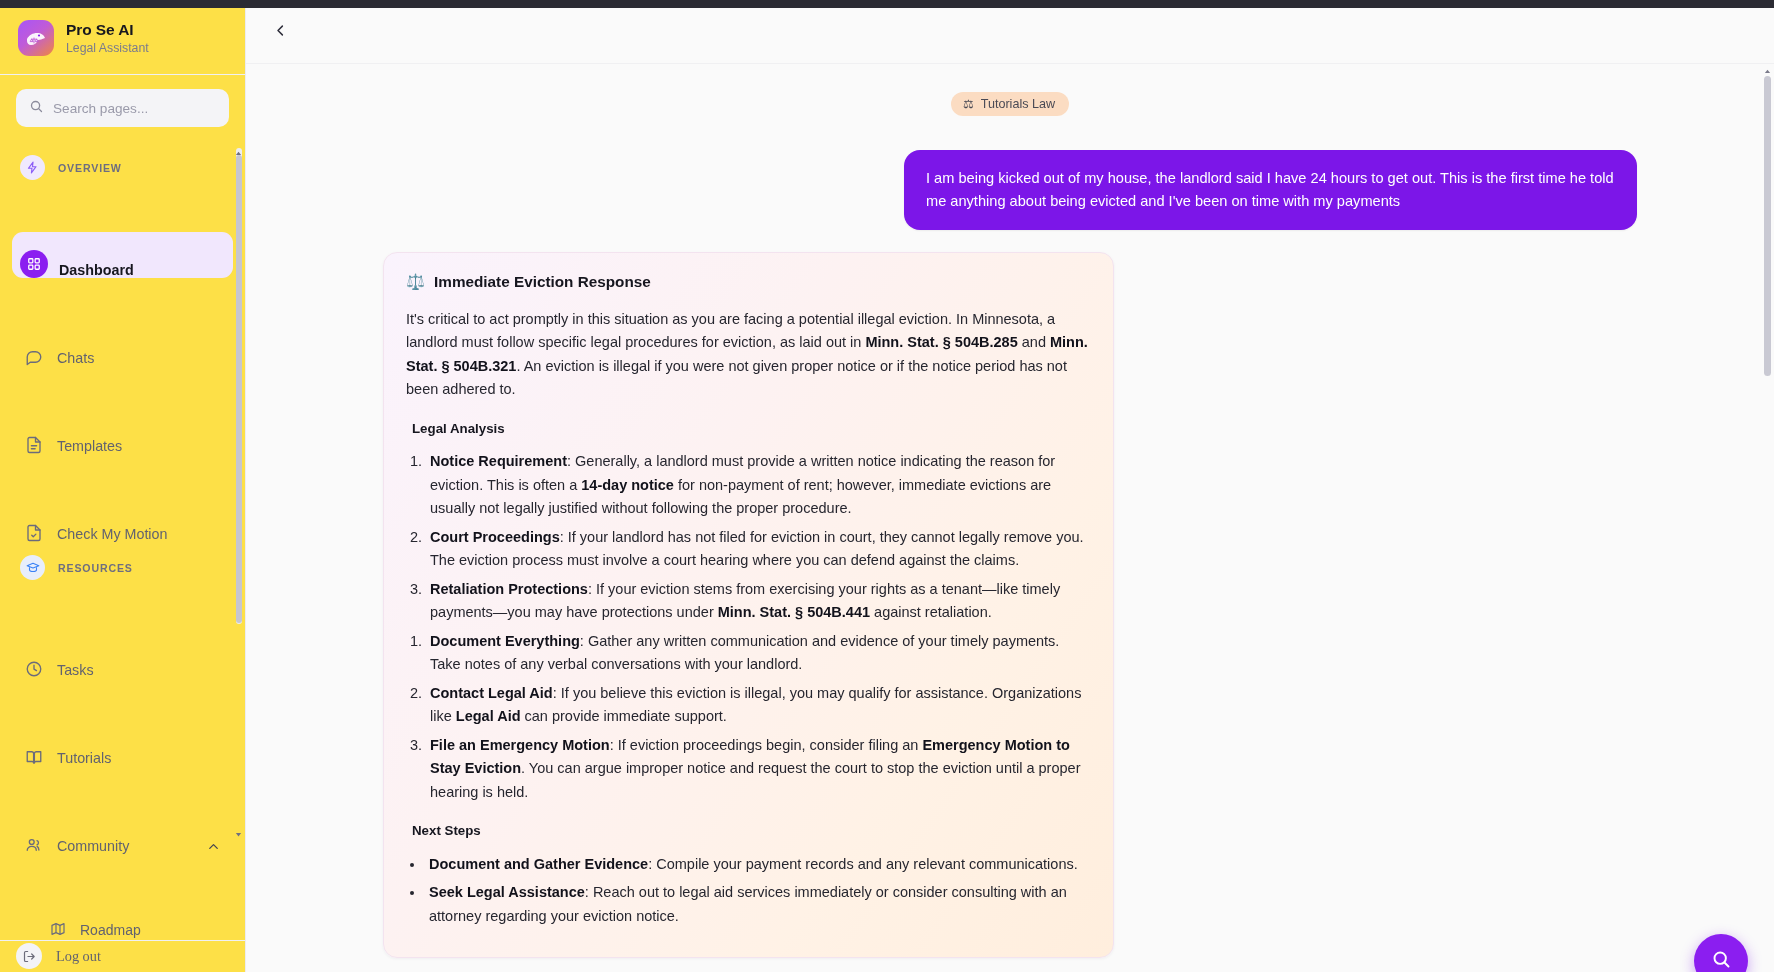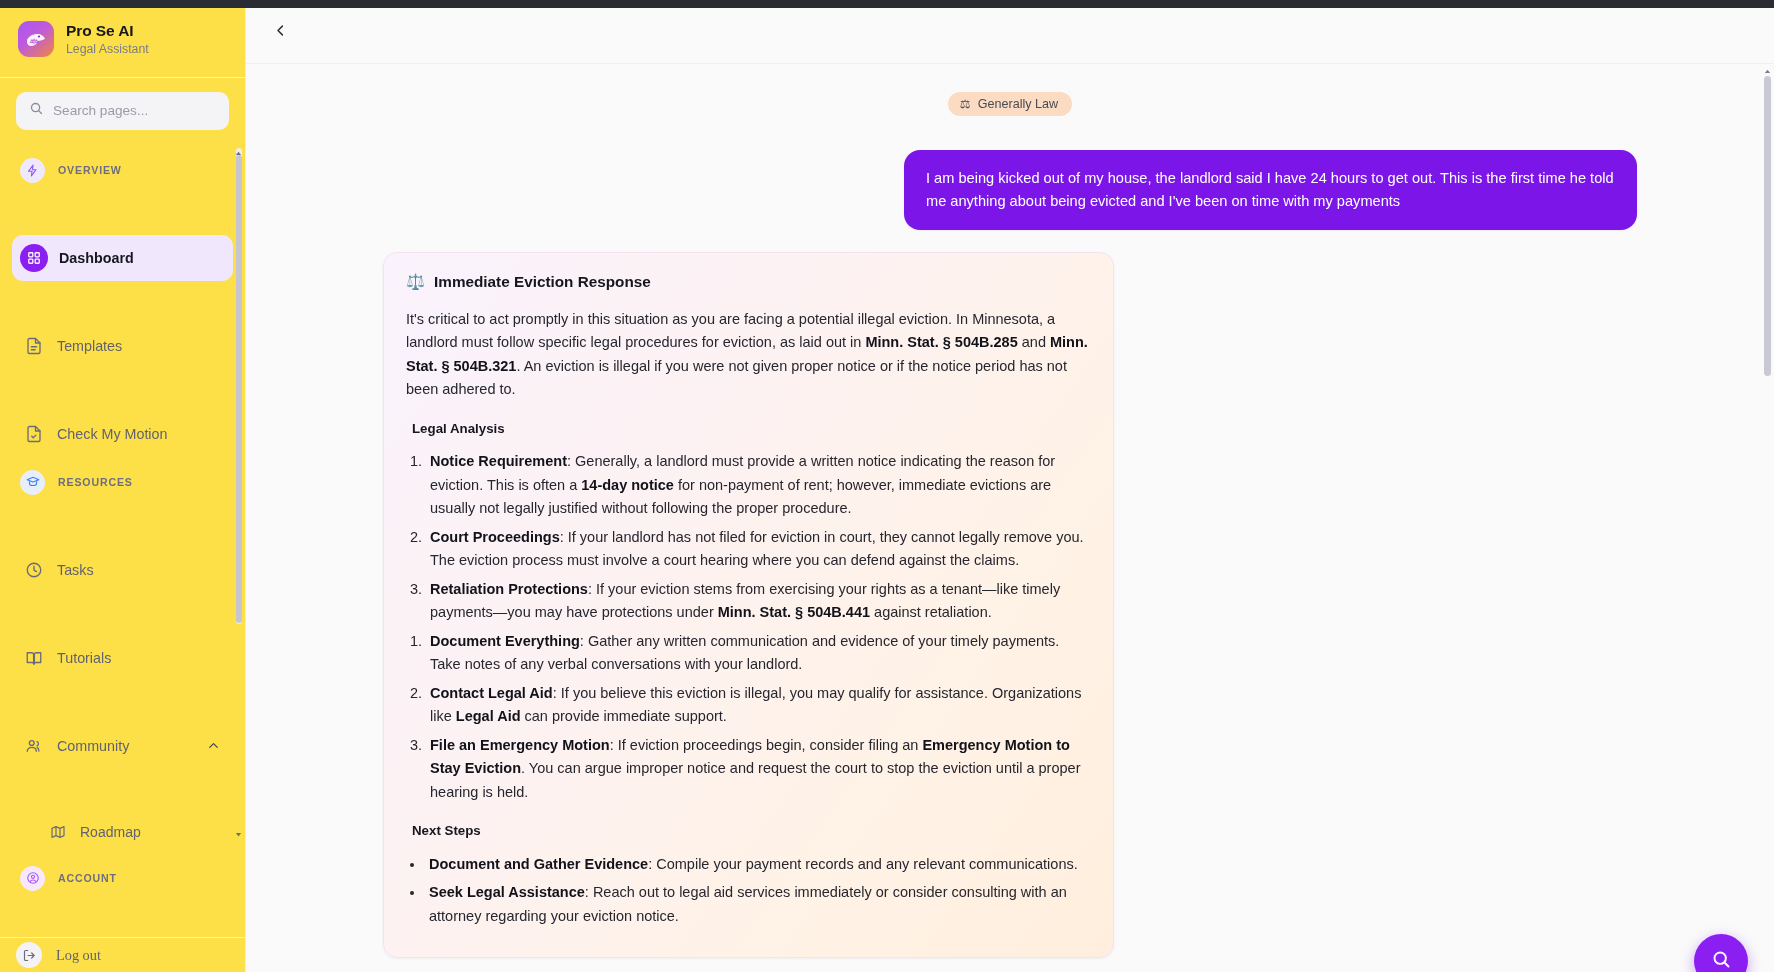--- a/index.html
+++ b/index.html
@@ -74,21 +74,21 @@
   }
   .si-overview { background: #f0e9fe; }
   .si-resources { background: #e8eefc; }
   .si-account { background: #f7e9fb; }
   .section-label {
     font-size: 10.6px; font-weight: 700; letter-spacing: 0.85px;
     color: #6e6e80; text-transform: uppercase;
   }
 
   .nav-item {
-    display: flex; align-items: center; gap: 14px;
+    display: flex; align-items: flex-end; gap: 14px;
     height: 46px; padding: 0 12px; border-radius: 11px;
     cursor: pointer; color: #62626f; font-size: 14.3px;
     margin-bottom: 1px;
     margin-top: 42px;
   }
   .nav-item .ico { width: 19px; height: 19px; flex: 0 0 19px; display:flex; align-items:center; justify-content:center;}
   .nav-item.active {
     background: #f1e7fd; color: #17171f; font-weight: 600;
   }
   .nav-item.active .avatar-ico {
@@ -271,20 +271,28 @@
             <svg width="14" height="14" viewBox="0 0 24 24" fill="none" stroke="#ffffff" stroke-width="2.2">
               <rect x="3" y="3" width="7" height="7" rx="1.4"></rect>
                 <rect x="14" y="3" width="7" height="7" rx="1.4"></rect>
               <rect x="3" y="14" width="7" height="7" rx="1.4"></rect>
                 <rect x="14" y="14" width="7" height="7" rx="1.4"></rect>
             </svg>
           </span>
           <span>Dashboard</span>
         </div>
 
+        <div class="nav-item">
+          <span class="ico">
+            <svg width="18" height="18" viewBox="0 0 24 24" fill="none" stroke="#6b6b7b" stroke-width="1.8" stroke-linejoin="round">
+              <path d="M21 12a7 7 0 0 1-7 7H7l-4 3V12a7 7 0 0 1 7-7h4a7 7 0 0 1 7 7z"></path>
+            </svg>
+          </span>
+          <span>Chats</span>
+        </div>
 
         <div class="nav-item">
           <span class="ico">
             <svg width="18" height="18" viewBox="0 0 24 24" fill="none" stroke="#6b6b7b" stroke-width="1.8" stroke-linejoin="round" stroke-linecap="round">
               <path d="M14 2H6a2 2 0 0 0-2 2v16a2 2 0 0 0 2 2h12a2 2 0 0 0 2-2V8z"></path>
               <path d="M14 2v6h6M8.5 13h7M8.5 17h5"></path>
             </svg>
           </span>
           <span>Templates</span>
         </div>
@@ -434,21 +442,21 @@
           </svg>
         </span>
       </button>
     </div>
 
     <div class="chat-area">
       <div class="chat-inner">
 
         <div class="law-badge">
           <span class="glyph">⚖</span>
-          <span>Generally Law</span>
+          <span>Tutorials Law</span>
         </div>
 
         <div class="msg-row">
           <div class="user-bubble">I am being kicked out of my house, the landlord said I have 24 hours to get out. This is the first time he told me anything about being evicted and I've been on time with my payments</div>
         </div>
 
         <div class="resp-row">
           <div class="resp-card">
 
             <div class="resp-title">

